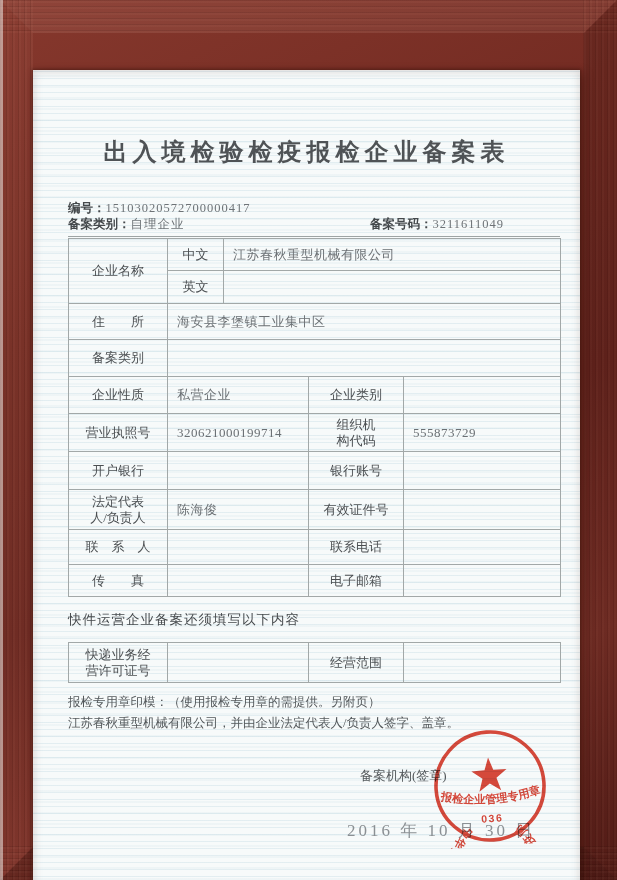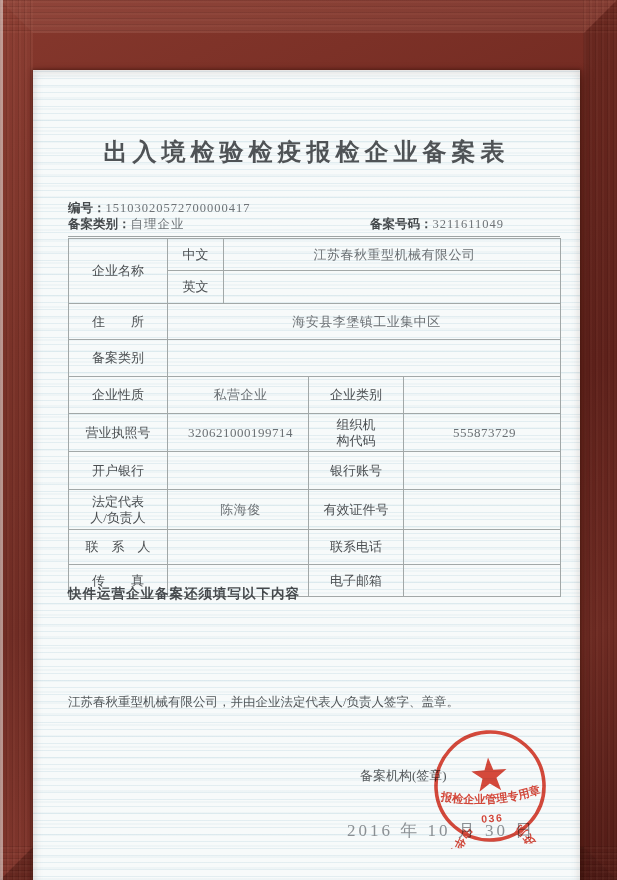--- a/index.html
+++ b/index.html
@@ -44,23 +44,23 @@
   .meta .lbl{font-weight:bold;color:#45494c;}
   .meta .val{color:#6e7377;font-family:"Liberation Serif","DejaVu Serif",serif;letter-spacing:1px;text-align:right;}
   .meta-line{position:relative;}
   .meta-right{position:absolute;left:302px;top:0;}
 
   table.form{position:absolute;left:35px;border-collapse:collapse;table-layout:fixed;width:492px;}
   .t1{top:168px;}
   .t2{top:572px;}
   td{border:1px solid #a2a8a8;font-size:13px;padding:0 4px;overflow:hidden;}
   td.lab{text-align:center;color:#4b4f52;}
-  td.val{text-align:center;padding-left:9px;color:#6b7074;letter-spacing:.5px;}
+  td.val{text-align:left;padding-left:9px;color:#6b7074;letter-spacing:.5px;}
   .prewrap{white-space:pre-line;line-height:16px;}
-  .sec-heading{position:absolute;top:515px;left:35px;font-size:13.5px;font-weight:bold;color:#45494c;letter-spacing:1px;}
+  .sec-heading{position:absolute;top:541px;left:35px;font-size:13.5px;font-weight:normal;color:#45494c;letter-spacing:1px;}
   .notes{position:absolute;top:622px;left:35px;width:500px;font-size:12.5px;line-height:21px;color:#53585b;}
   .org-line{position:absolute;top:697px;left:327px;font-size:13px;color:#53585b;}
   .date-line{position:absolute;top:749px;left:314px;font-size:17px;color:#8b9094;letter-spacing:3px;}
 
   .stamp{position:absolute;left:397px;top:656px;width:120px;height:120px;
     mix-blend-mode:multiply;opacity:.92;transform:rotate(-4deg);}
 </style>
 </head>
 <body>
 
@@ -149,22 +149,40 @@
         <td class="lab">传　　真</td>
         <td class="val" colspan="2"></td>
         <td class="lab">电子邮箱</td>
         <td class="val"></td>
       </tr>
     </tbody>
       </table>
 
     <div class="sec-heading">快件运营企业备案还须填写以下内容</div>
 
+    <table class="form t2">
+      <colgroup>
+          <col style="width:99px">
+          <col style="width:141px">
+          <col style="width:95px">
+          <col style="width:157px">
+        </colgroup>
+      <tbody>
+          <tr style="height:40px">
+        <td class="lab prewrap">快递业务经
+营许可证号</td>
+        <td class="val"></td>
+        <td class="lab">经营范围</td>
+        <td class="val"></td>
+      </tr>
+    </tbody>
+      </table>
 
     <div class="notes">
+      <div>报检专用章印模：（使用报检专用章的需提供。另附页）</div>
       <div>江苏春秋重型机械有限公司，并由企业法定代表人/负责人签字、盖章。</div>
     </div>
 
     <div class="org-line">备案机构(签章)</div>
     <div class="date-line">2016 年 10 月 30 日</div>
 
     <svg class="stamp" viewBox="0 0 120 120">
       <defs>
         <path id="arcTop" d="M 38 98 A 44 44 0 1 0 82 98" fill="none"></path>
         <path id="arcInner" d="M 12 71 A 200 200 0 0 0 108 71" fill="none"></path>

